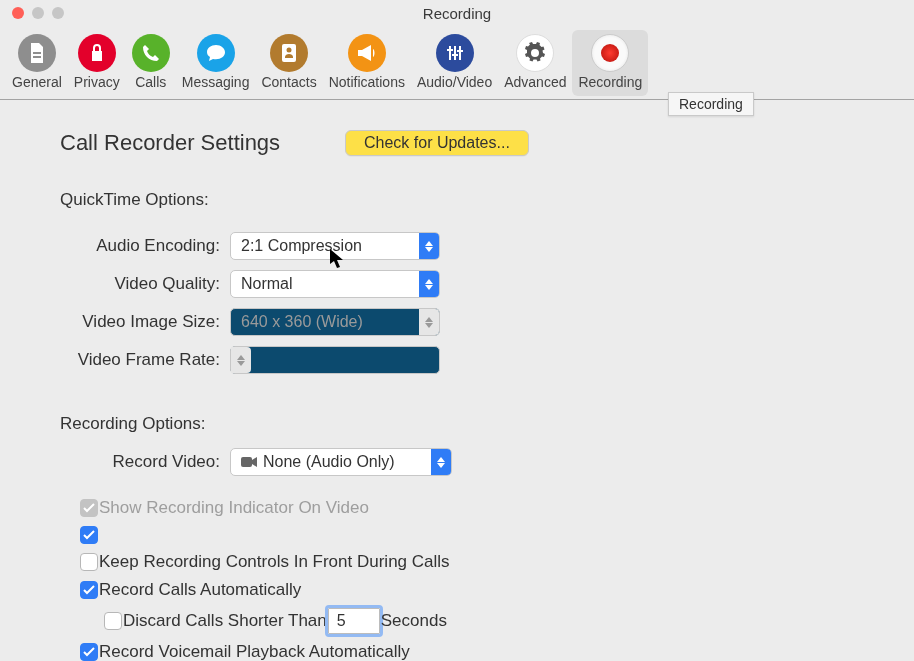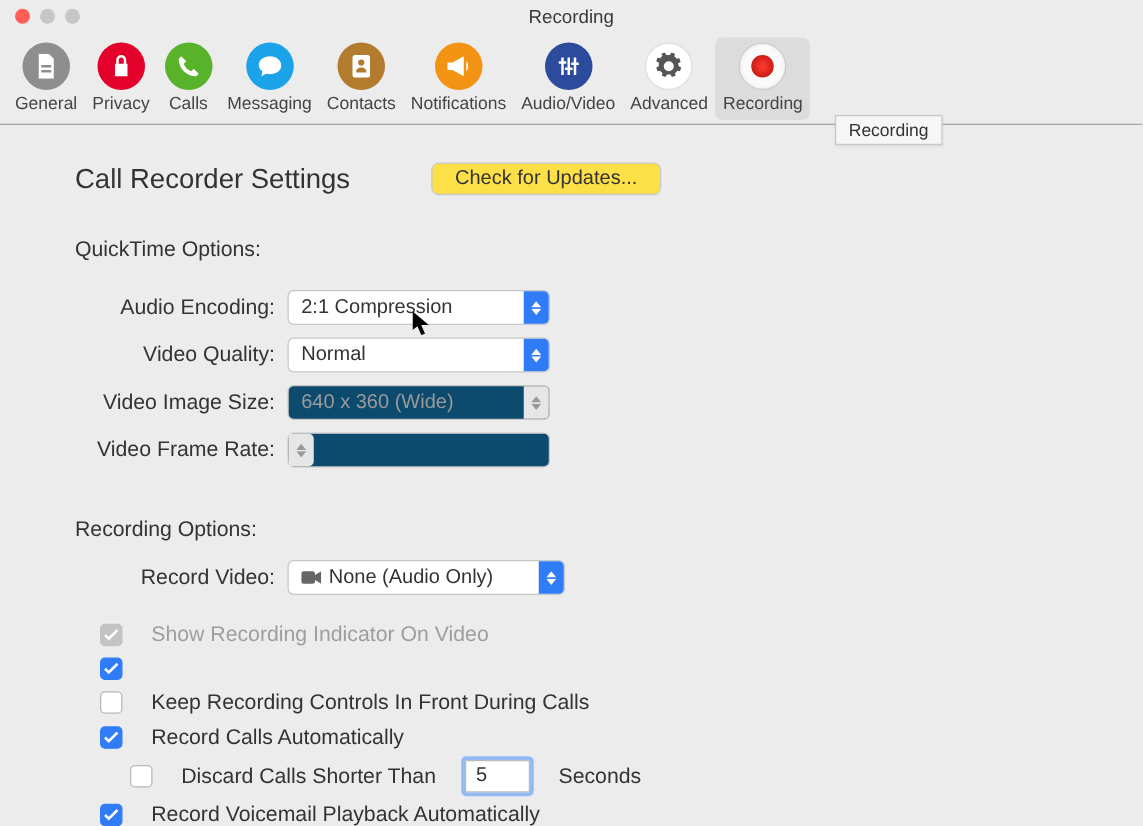--- a/index.html
+++ b/index.html
@@ -146,21 +146,21 @@
     flex-direction: column;
     align-items: center;
     justify-content: center;
     gap: 1px;
   }
   .popup-arrows.grey { background: #e6e6e6; }
   .popup-arrows svg { display: block; }
   .checkbox-row {
     display: flex;
     align-items: center;
-    gap: 23px;
+    gap: 1px;
     margin-left: 20px;
     margin-bottom: 8px;
     font-size: 17px;
     color: #333;
   }
   .checkbox-row.indent { margin-left: 44px; }
   .checkbox-row.disabled { color: #9e9e9e; }
   .cbx {
     width: 18px; height: 18px;
     border: 1px solid #b7b7b7;

